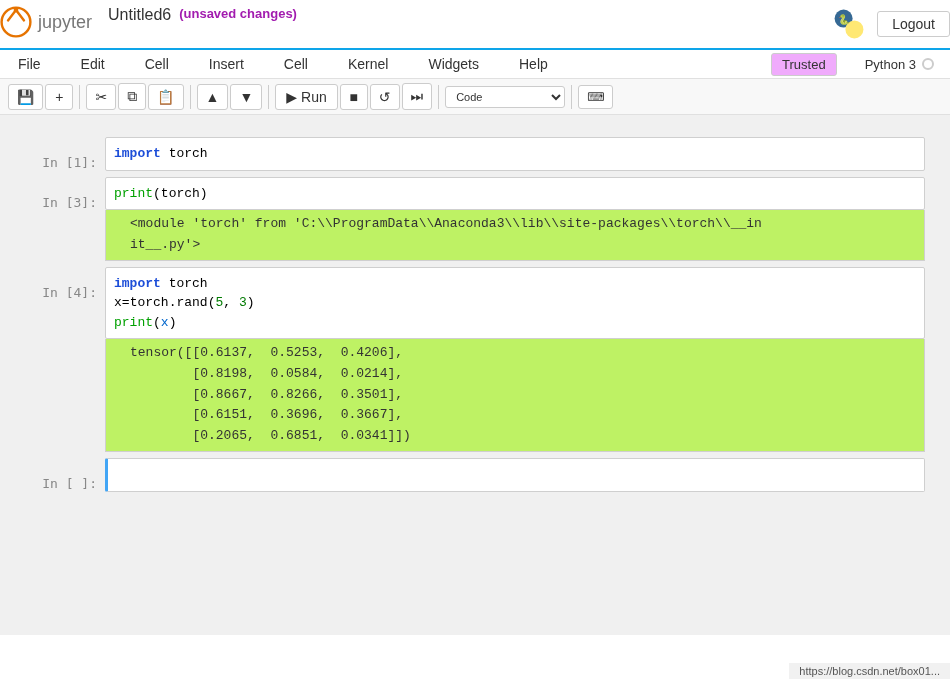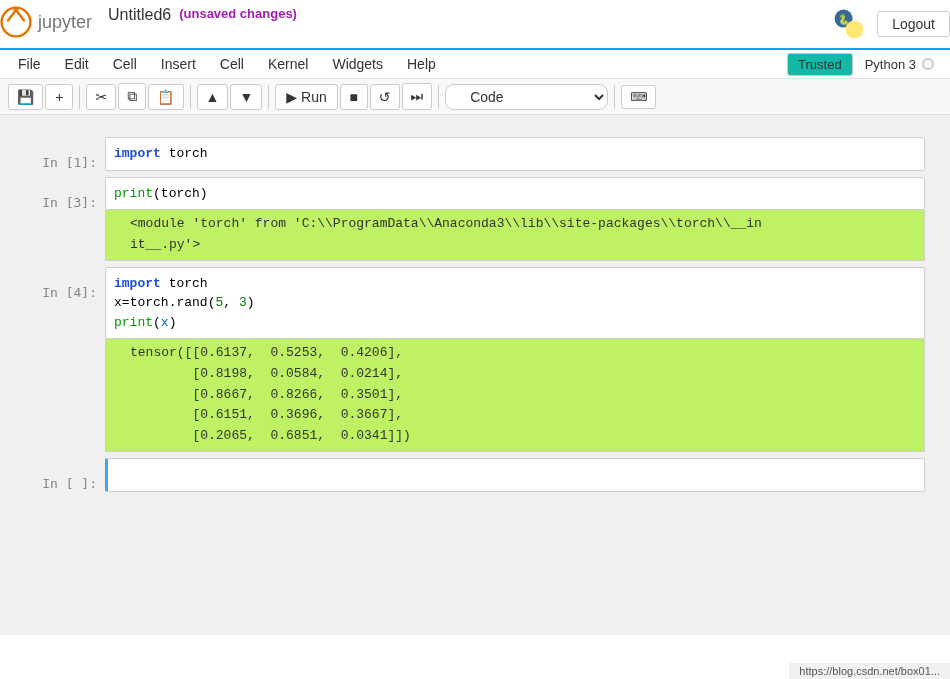--- a/index.html
+++ b/index.html
@@ -58,33 +58,33 @@
       color: #333;
     }
 
     
     .menubar {
       display: flex;
       align-items: center;
       padding: 2px 8px;
       border-bottom: 1px solid #e0e0e0;
       background: #fff;
-      gap: 4px;
+      gap: 20px;
     }
     .menu-item {
       padding: 4px 10px;
       cursor: pointer;
       border-radius: 3px;
       font-size: 14px;
       color: #333;
     }
     .menu-separator { flex: 1; }
     .trusted-btn {
       border: 1px solid #ccc;
-      background: #14b8a6;
+      background: #f0abfc;
       padding: 3px 10px;
       border-radius: 3px;
       cursor: pointer;
       font-size: 13px;
       color: #333;
     }
     .kernel-status {
       display: flex;
       align-items: center;
       gap: 6px;
@@ -134,23 +134,23 @@
       background: #fff;
       padding: 4px 10px;
       border-radius: 3px;
       cursor: pointer;
       font-size: 14px;
       color: #333;
     }
     .cell-type-select {
       border: 1px solid #ccc;
       background: #fff;
-      padding: 3px 20px;
-      border-radius: 9px;
-      font-size: 14px;
+      padding: 3px 6px;
+      border-radius: 3px;
+      font-size: 11px;
       color: #333;
       cursor: pointer;
       min-width: 120px;
     }
     .keyboard-btn {
       border: 1px solid #ccc;
       background: #fff;
       padding: 4px 8px;
       border-radius: 3px;
       cursor: pointer;

